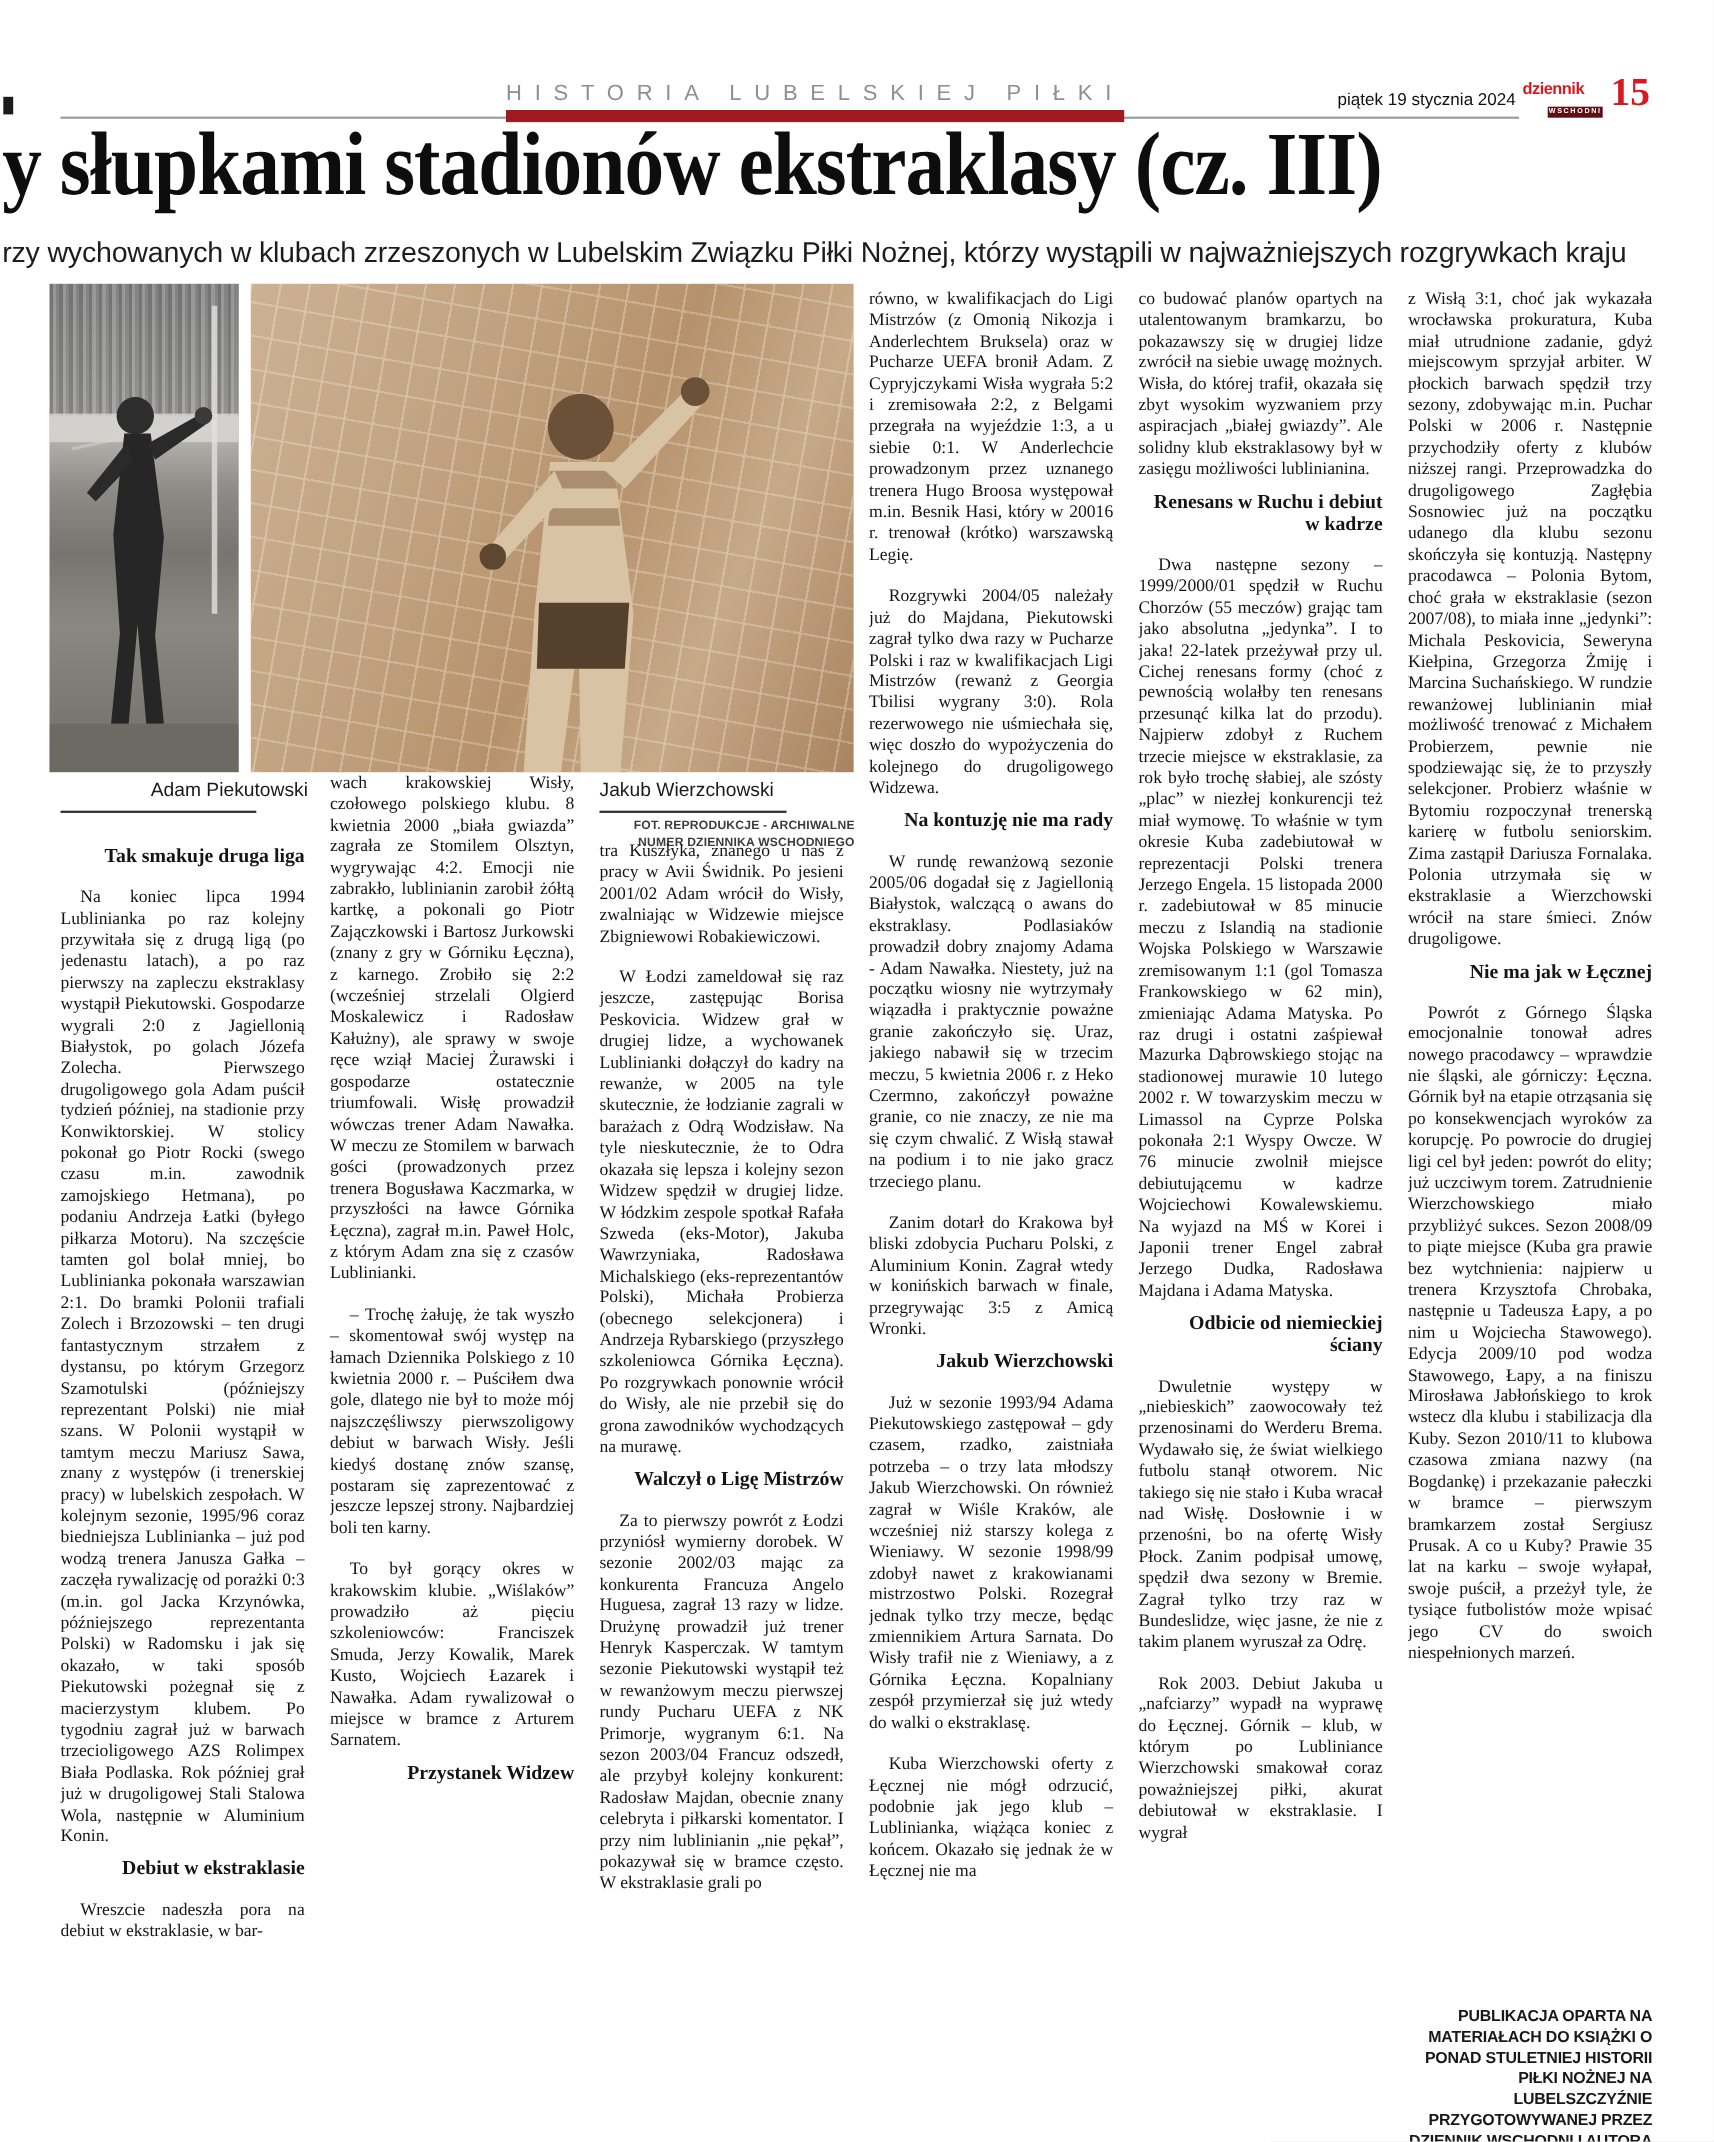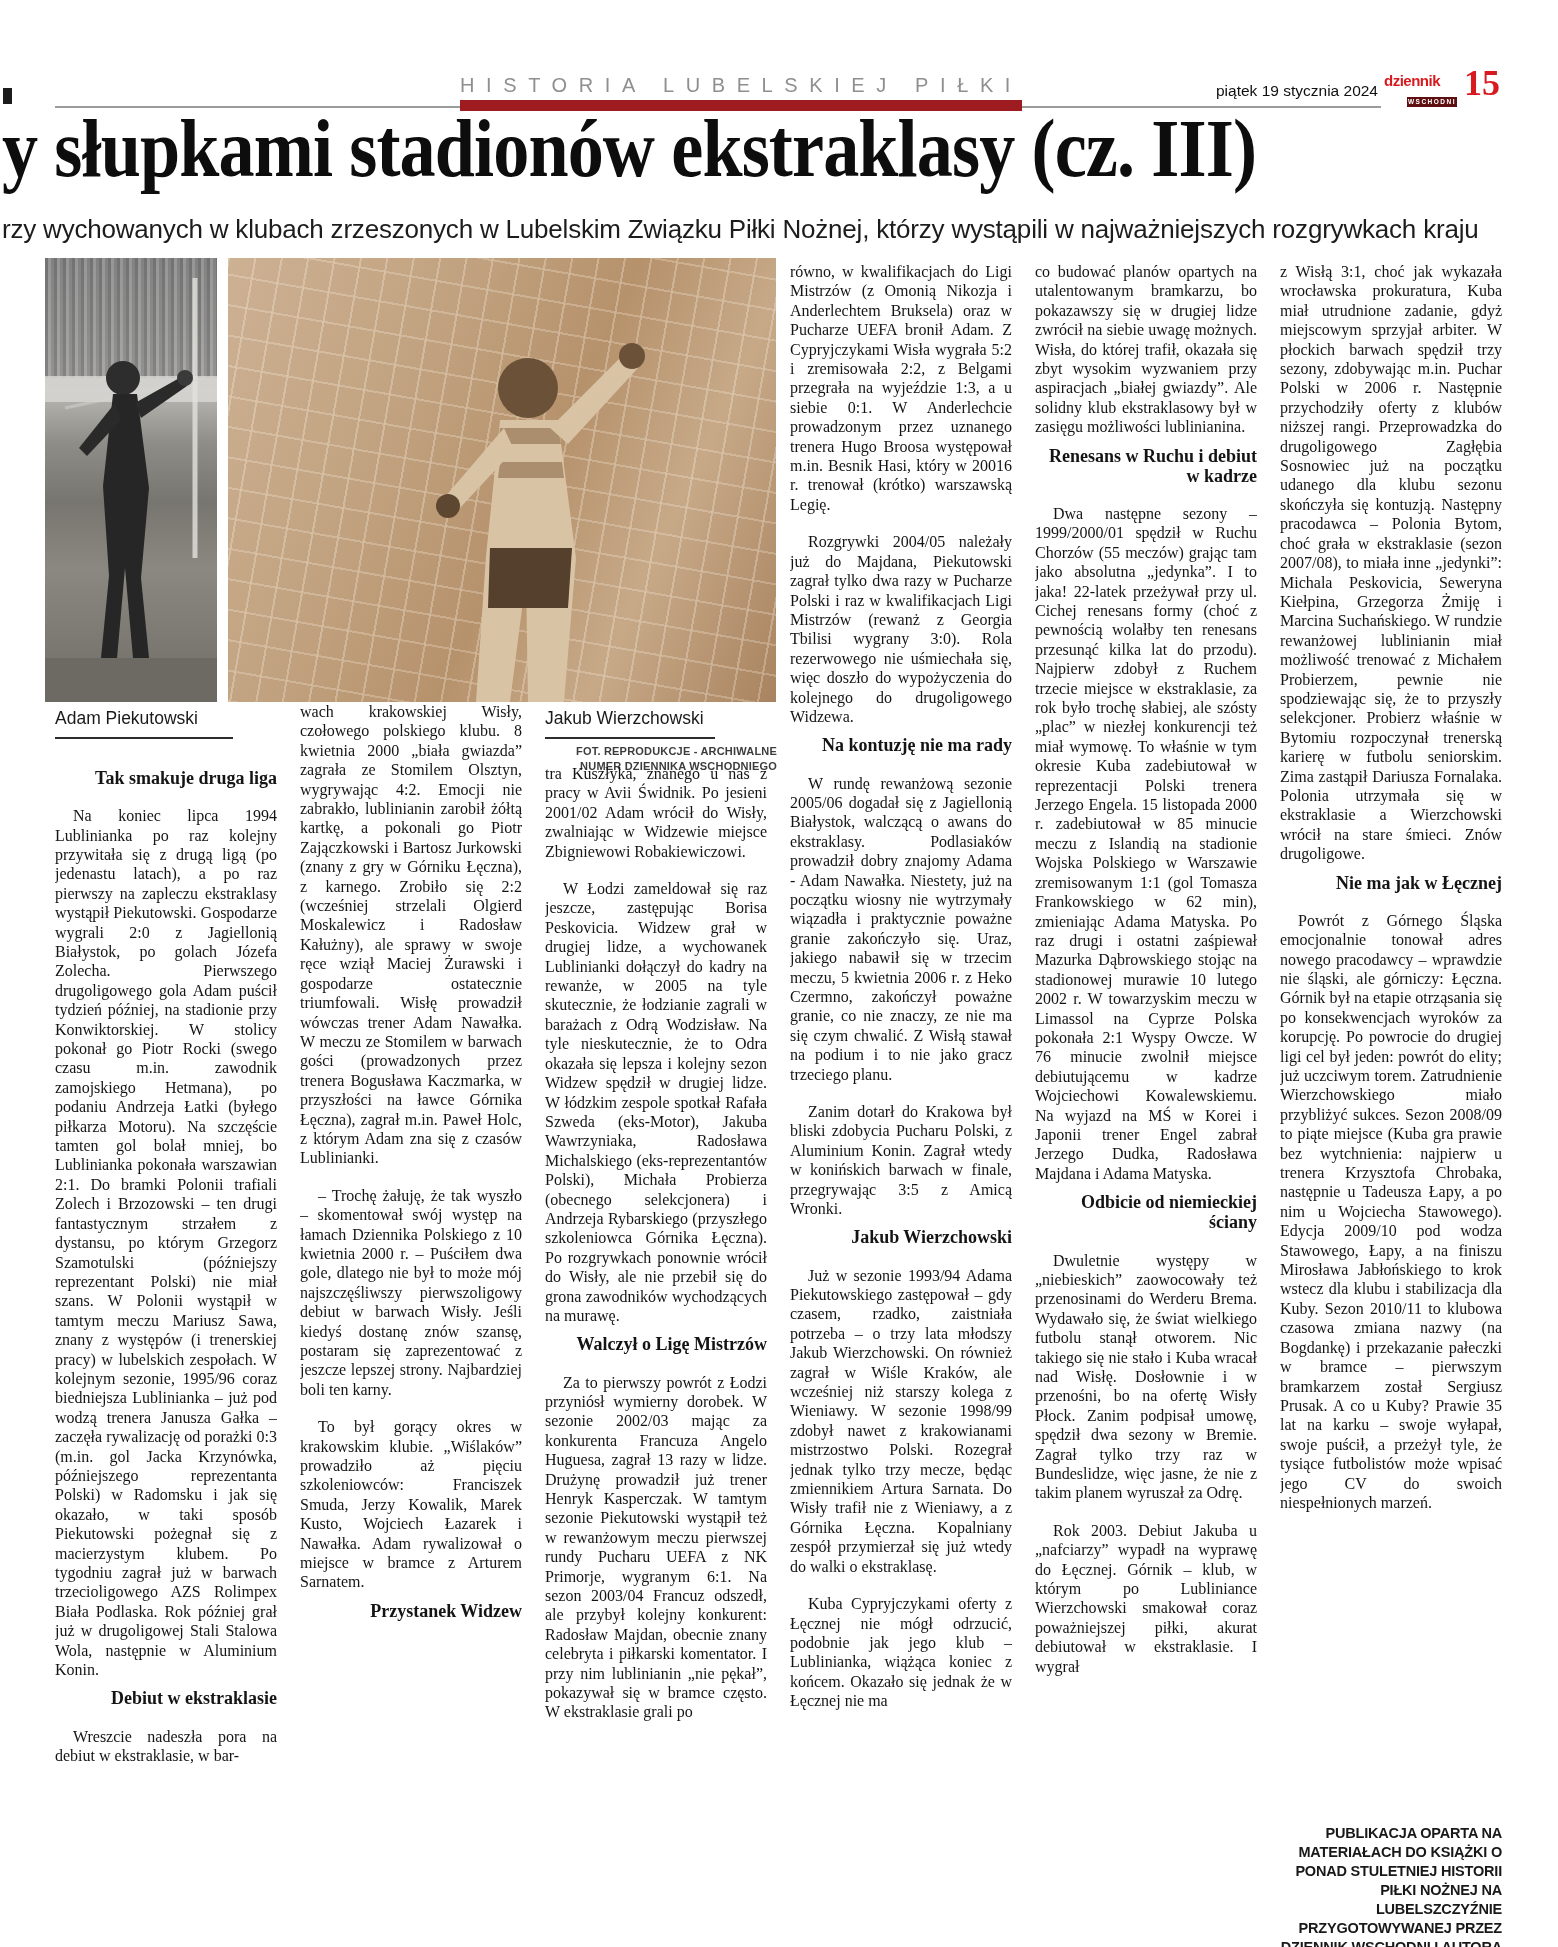--- a/index.html
+++ b/index.html
@@ -107,21 +107,21 @@
       <path d="M272 170 L330 170 L333 186 L270 186 Z" fill="#8a6b49" opacity="0.6"></path>
       <path d="M272 204 L334 204 L336 220 L270 220 Z" fill="#8a6b49" opacity="0.6"></path>
       <path d="M262 290 L344 290 L340 350 L260 350 Z" fill="#54402c"></path>
       <path d="M322 170 L396 96 L410 110 L340 186 Z" fill="#d9c3a5"></path>
       <circle cx="404" cy="98" r="13" fill="#6b5138"></circle>
       <path d="M276 170 L216 240 L230 252 L286 192 Z" fill="#d9c3a5"></path>
       <circle cx="220" cy="248" r="12" fill="#5e4731"></circle>
     </svg>
   </div>
 
-  <div class="caption" style="left:55px;width:225px;">
+  <div class="caption" style="left:55px;width:225px;text-align:right;">
     <div class="cap-name">Adam Piekutowski</div>
     <div class="cap-rule" style="width:178px;"></div>
   </div>
   <div class="caption" style="left:545px;width:232px;">
     <div class="cap-name">Jakub Wierzchowski</div>
     <div class="cap-rule" style="width:170px;"></div>
     <div class="credit">
       <div>FOT. REPRODUKCJE - ARCHIWALNE</div>
       <div>NUMER DZIENNIKA WSCHODNIEGO</div>
     </div>
@@ -146,21 +146,21 @@
       <div class="para indent">Za to pierwszy powrót z Łodzi przyniósł wymierny dorobek. W sezonie 2002/03 mając za konkurenta Francuza Angelo Huguesa, zagrał 13 razy w lidze. Drużynę prowadził już trener Henryk Kasperczak. W tamtym sezonie Piekutowski wystąpił też w rewanżowym meczu pierwszej rundy Pucharu UEFA z NK Primorje, wygranym 6:1. Na sezon 2003/04 Francuz odszedł, ale przybył kolejny konkurent: Radosław Majdan, obecnie znany celebryta i piłkarski komentator. I przy nim lublinianin „nie pękał”, pokazywał się w bramce często. W ekstraklasie grali po</div>
     </div>
   <div class="col" style="left:790px;top:262px;height:1546px;">
       <div class="para">równo, w kwalifikacjach do Ligi Mistrzów (z Omonią Nikozja i Anderlechtem Bruksela) oraz w Pucharze UEFA bronił Adam. Z Cypryjczykami Wisła wygrała 5:2 i zremisowała 2:2, z Belgami przegrała na wyjeździe 1:3, a u siebie 0:1. W Anderlechcie prowadzonym przez uznanego trenera Hugo Broosa występował m.in. Besnik Hasi, który w 20016 r. trenował (krótko) warszawską Legię.</div>
       <div class="para indent">Rozgrywki 2004/05 należały już do Majdana, Piekutowski zagrał tylko dwa razy w Pucharze Polski i raz w kwalifikacjach Ligi Mistrzów (rewanż z Georgia Tbilisi wygrany 3:0). Rola rezerwowego nie uśmiechała się, więc doszło do wypożyczenia do kolejnego do drugoligowego Widzewa.</div>
       <div class="col-heading">Na kontuzję nie ma rady</div>
       <div class="para indent">W rundę rewanżową sezonie 2005/06 dogadał się z Jagiellonią Białystok, walczącą o awans do ekstraklasy. Podlasiaków prowadził dobry znajomy Adama - Adam Nawałka. Niestety, już na początku wiosny nie wytrzymały wiązadła i praktycznie poważne granie zakończyło się. Uraz, jakiego nabawił się w trzecim meczu, 5 kwietnia 2006 r. z Heko Czermno, zakończył poważne granie, co nie znaczy, ze nie ma się czym chwalić. Z Wisłą stawał na podium i to nie jako gracz trzeciego planu.</div>
       <div class="para indent">Zanim dotarł do Krakowa był bliski zdobycia Pucharu Polski, z Aluminium Konin. Zagrał wtedy w konińskich barwach w finale, przegrywając 3:5 z Amicą Wronki.</div>
       <div class="col-heading">Jakub Wierzchowski</div>
       <div class="para indent">Już w sezonie 1993/94 Adama Piekutowskiego zastępował – gdy czasem, rzadko, zaistniała potrzeba – o trzy lata młodszy Jakub Wierzchowski. On również zagrał w Wiśle Kraków, ale wcześniej niż starszy kolega z Wieniawy. W sezonie 1998/99 zdobył nawet z krakowianami mistrzostwo Polski. Rozegrał jednak tylko trzy mecze, będąc zmiennikiem Artura Sarnata. Do Wisły trafił nie z Wieniawy, a z Górnika Łęczna. Kopalniany zespół przymierzał się już wtedy do walki o ekstraklasę.</div>
-      <div class="para indent">Kuba Cypryjczykami oferty z Łęcznej nie mógł odrzucić, podobnie jak jego klub – Lublinianka, wiążąca koniec z końcem. Okazało się jednak że w Łęcznej nie ma</div>
+      <div class="para indent">Kuba Wierzchowski oferty z Łęcznej nie mógł odrzucić, podobnie jak jego klub – Lublinianka, wiążąca koniec z końcem. Okazało się jednak że w Łęcznej nie ma</div>
     </div>
   <div class="col" style="left:1035px;top:262px;height:1546px;">
       <div class="para">co budować planów opartych na utalentowanym bramkarzu, bo pokazawszy się w drugiej lidze zwrócił na siebie uwagę możnych. Wisła, do której trafił, okazała się zbyt wysokim wyzwaniem przy aspiracjach „białej gwiazdy”. Ale solidny klub ekstraklasowy był w zasięgu możliwości lublinianina.</div>
       <div class="col-heading">Renesans w Ruchu i debiut w kadrze</div>
       <div class="para indent">Dwa następne sezony – 1999/2000/01 spędził w Ruchu Chorzów (55 meczów) grając tam jako absolutna „jedynka”. I to jaka! 22-latek przeżywał przy ul. Cichej renesans formy (choć z pewnością wolałby ten renesans przesunąć kilka lat do przodu). Najpierw zdobył z Ruchem trzecie miejsce w ekstraklasie, za rok było trochę słabiej, ale szósty „plac” w niezłej konkurencji też miał wymowę. To właśnie w tym okresie Kuba zadebiutował w reprezentacji Polski trenera Jerzego Engela. 15 listopada 2000 r. zadebiutował w 85 minucie meczu z Islandią na stadionie Wojska Polskiego w Warszawie zremisowanym 1:1 (gol Tomasza Frankowskiego w 62 min), zmieniając Adama Matyska. Po raz drugi i ostatni zaśpiewał Mazurka Dąbrowskiego stojąc na stadionowej murawie 10 lutego 2002 r. W towarzyskim meczu w Limassol na Cyprze Polska pokonała 2:1 Wyspy Owcze. W 76 minucie zwolnił miejsce debiutującemu w kadrze Wojciechowi Kowalewskiemu. Na wyjazd na MŚ w Korei i Japonii trener Engel zabrał Jerzego Dudka, Radosława Majdana i Adama Matyska.</div>
       <div class="col-heading">Odbicie od niemieckiej ściany</div>
       <div class="para indent">Dwuletnie występy w „niebieskich” zaowocowały też przenosinami do Werderu Brema. Wydawało się, że świat wielkiego futbolu stanął otworem. Nic takiego się nie stało i Kuba wracał nad Wisłę. Dosłownie i w przenośni, bo na ofertę Wisły Płock. Zanim podpisał umowę, spędził dwa sezony w Bremie. Zagrał tylko trzy raz w Bundeslidze, więc jasne, że nie z takim planem wyruszał za Odrę.</div>
       <div class="para indent">Rok 2003. Debiut Jakuba u „nafciarzy” wypadł na wyprawę do Łęcznej. Górnik – klub, w którym po Lubliniance Wierzchowski smakował coraz poważniejszej piłki, akurat debiutował w ekstraklasie. I wygrał</div>
     </div>
   <div class="col" style="left:1280px;top:262px;height:1500px;">

